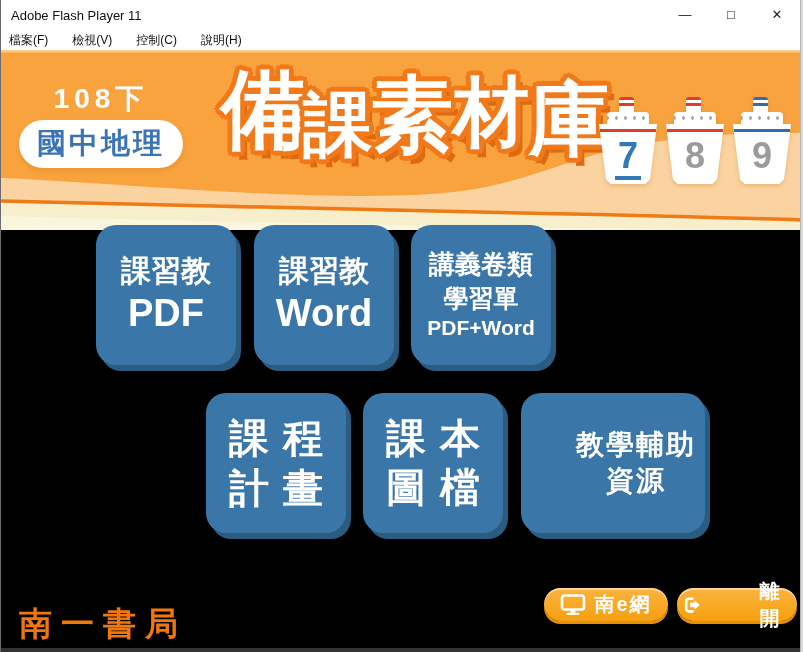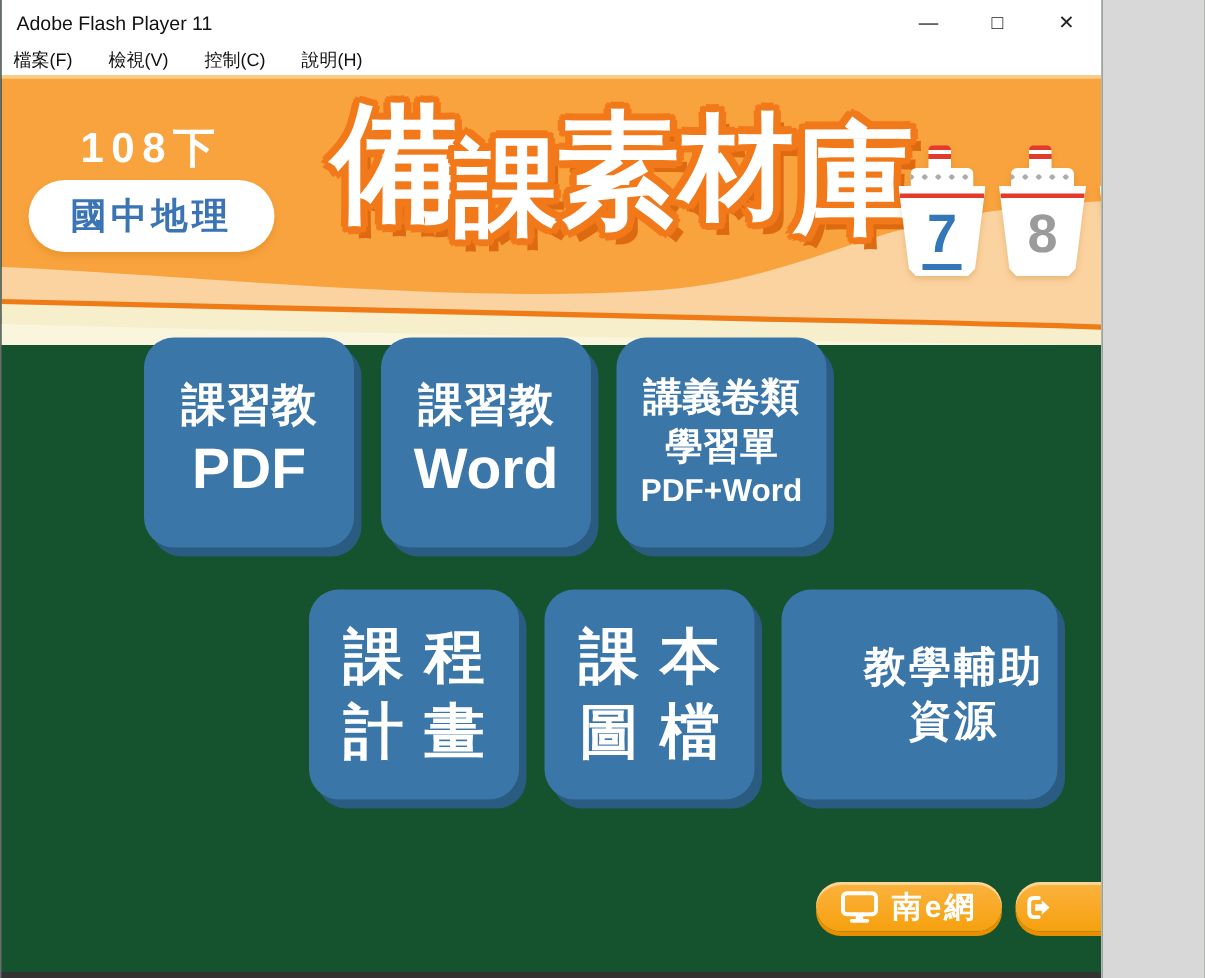--- a/index.html
+++ b/index.html
@@ -1,37 +1,37 @@
 <!DOCTYPE html>
 <html><head>
 <meta charset="utf-8">
 <style>
   html,body{margin:0;padding:0;background:#d8d8d8;}
   .stage{
-    position:relative;width:735px;height:652px;overflow:hidden;
+    position:relative;width:801px;height:652px;overflow:hidden;
     font-family:"Liberation Sans","DejaVu Sans",sans-serif;
-    background:#14532d;box-sizing:border-box;
+    background:#000000;box-sizing:border-box;
     border-left:1px solid #6b6b6b;border-right:1px solid #b5b5b5;
   }
   
   .titlebar{position:absolute;top:0;left:0;right:0;height:30px;background:#fff;
     display:flex;align-items:center;padding-left:10px;font-size:13px;color:#111;}
   .win-controls{margin-left:auto;display:flex;align-items:center;height:100%;}
   .win-btn{width:46px;text-align:center;font-size:13px;color:#222;line-height:30px;cursor:default;}
   .menubar{position:absolute;top:30px;left:0;right:0;height:20px;background:#fff;
     display:flex;align-items:center;gap:24px;padding-left:8px;font-size:12px;color:#111;}
   .menu-item{cursor:default;}
   
   .header{position:absolute;top:50px;left:0;width:803px;height:180px;}
   .header svg.waves{position:absolute;top:0;left:0;}
   .semester{position:absolute;left:18px;top:30px;width:164px;text-align:center;
     color:#fff;font-size:28px;font-weight:bold;letter-spacing:5px;}
   .subject-pill{position:absolute;left:18px;top:70px;width:164px;height:48px;background:#fff;
     border-radius:26px;display:flex;align-items:center;justify-content:center;
-    color:#3B74B4;font-size:24px;font-weight:bold;letter-spacing:3px;
+    color:#3B74B4;font-size:29px;font-weight:bold;letter-spacing:3px;
     box-shadow:0 3px 4px rgba(190,110,10,.25);}
   .app-title{position:absolute;left:220px;top:16px;width:390px;display:flex;align-items:flex-start;}
   .tchar{--o:#F2791A;color:#fff;font-weight:bold;line-height:1;
     text-shadow:
       -5px 0 0 var(--o),5px 0 0 var(--o),0 -5px 0 var(--o),0 5px 0 var(--o),
       -4px -3px 0 var(--o),4px -3px 0 var(--o),-4px 3px 0 var(--o),4px 3px 0 var(--o),
       -3px -4px 0 var(--o),3px -4px 0 var(--o),-3px 4px 0 var(--o),3px 4px 0 var(--o),
       7px 8px 0 #DD6A10;}
   .tc0{font-size:86px;margin-top:0;}
   .tc1{font-size:70px;margin-top:24px;margin-left:-4px;}
@@ -162,20 +162,21 @@
       <div class="mat-btn" style="left: 362px; top: 393px;">
         <div style="font-size: 40px; letter-spacing: 14px; padding-left: 14px;">課本</div>
         <div style="font-size: 40px; letter-spacing: 14px; padding-left: 14px; font-family: Liberation Serif, serif;">圖檔</div>
       </div>
       <div class="mat-btn" style="left: 520px; top: 393px; padding-left: 44px;">
         <div style="font-size: 28px; letter-spacing: 2px; padding-left: 2px;">教學輔助</div>
         <div style="font-size: 28px; letter-spacing: 2px; padding-left: 2px; text-align: right;">資源</div>
       </div>
     </div>
 
+  <div class="publisher">南一書局</div>
 
   <button class="cta cta-nane">
     <svg width="26" height="22" viewBox="0 0 26 22">
       <rect x="2" y="1.5" width="22" height="14" rx="2.5" fill="none" stroke="#fff" stroke-width="2.6"></rect>
       <rect x="10.5" y="15.5" width="5" height="3.2" fill="#fff"></rect>
       <rect x="6.5" y="18.7" width="13" height="2.4" rx="1.2" fill="#fff"></rect>
     </svg>
     <span>南e網</span>
   </button>
 

